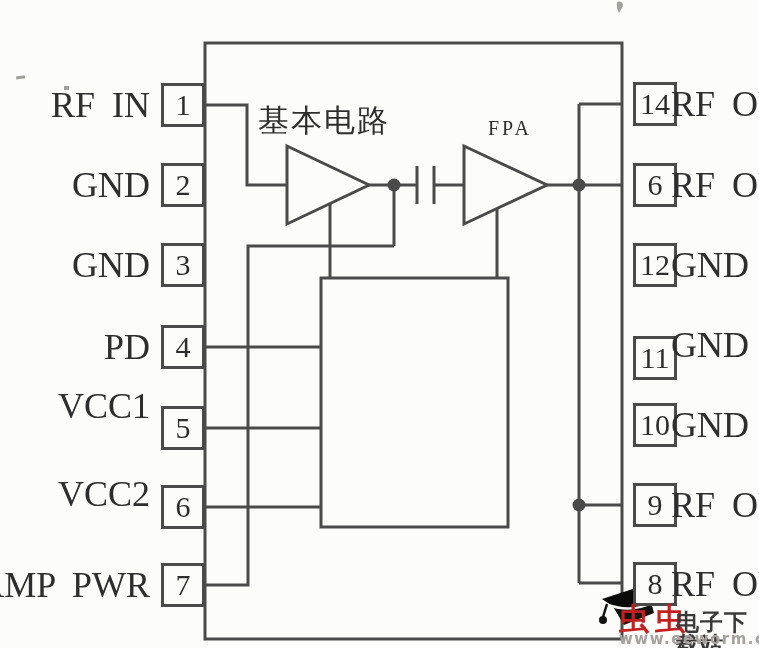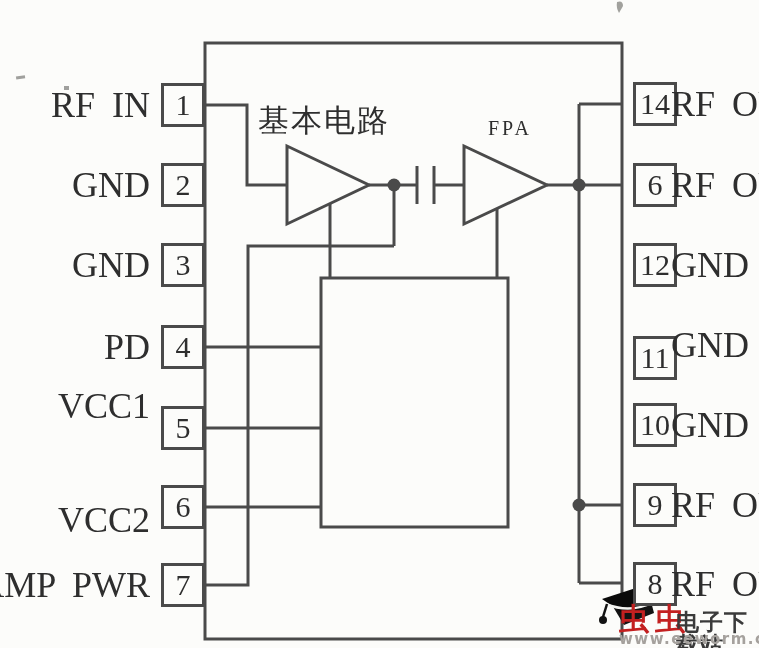--- a/index.html
+++ b/index.html
@@ -140,21 +140,21 @@
       <span>3</span>
     </div>
   <div class="pinlabel left" style="top:325px">PD</div>
   <div class="pinbox left" style="top:325px">
       <span>4</span>
     </div>
   <div class="pinlabel left" style="top:384px">VCC1</div>
   <div class="pinbox left" style="top:406px">
       <span>5</span>
     </div>
-  <div class="pinlabel left" style="top:498px">VCC2</div>
+  <div class="pinlabel left" style="top:472px">VCC2</div>
   <div class="pinbox left" style="top:485px">
       <span>6</span>
     </div>
   <div class="pinlabel left" style="top:563px">PREAMP PWR</div>
   <div class="pinbox left" style="top:563px">
       <span>7</span>
     </div>
 
   <div class="pinbox right" style="top:82px">
       <span>14</span>

